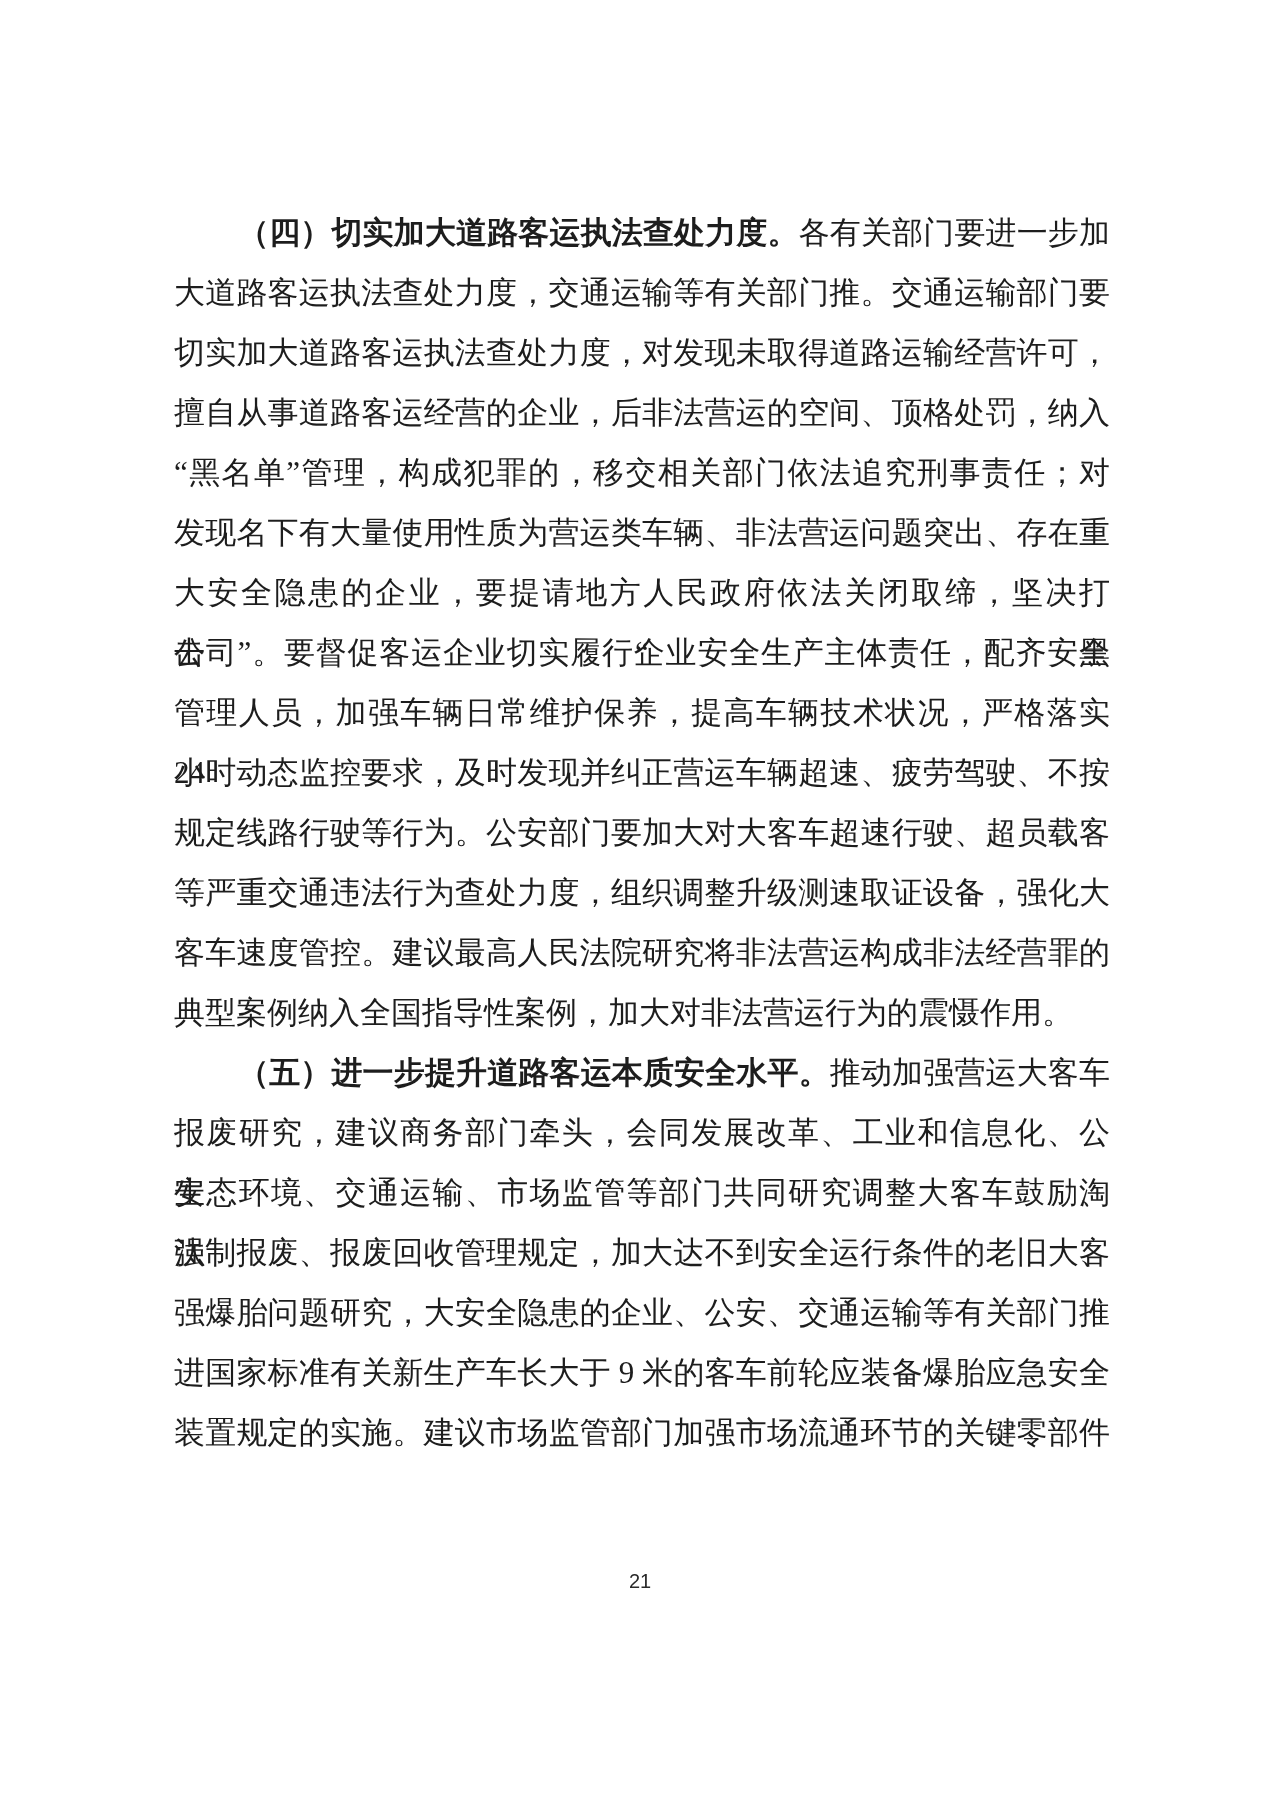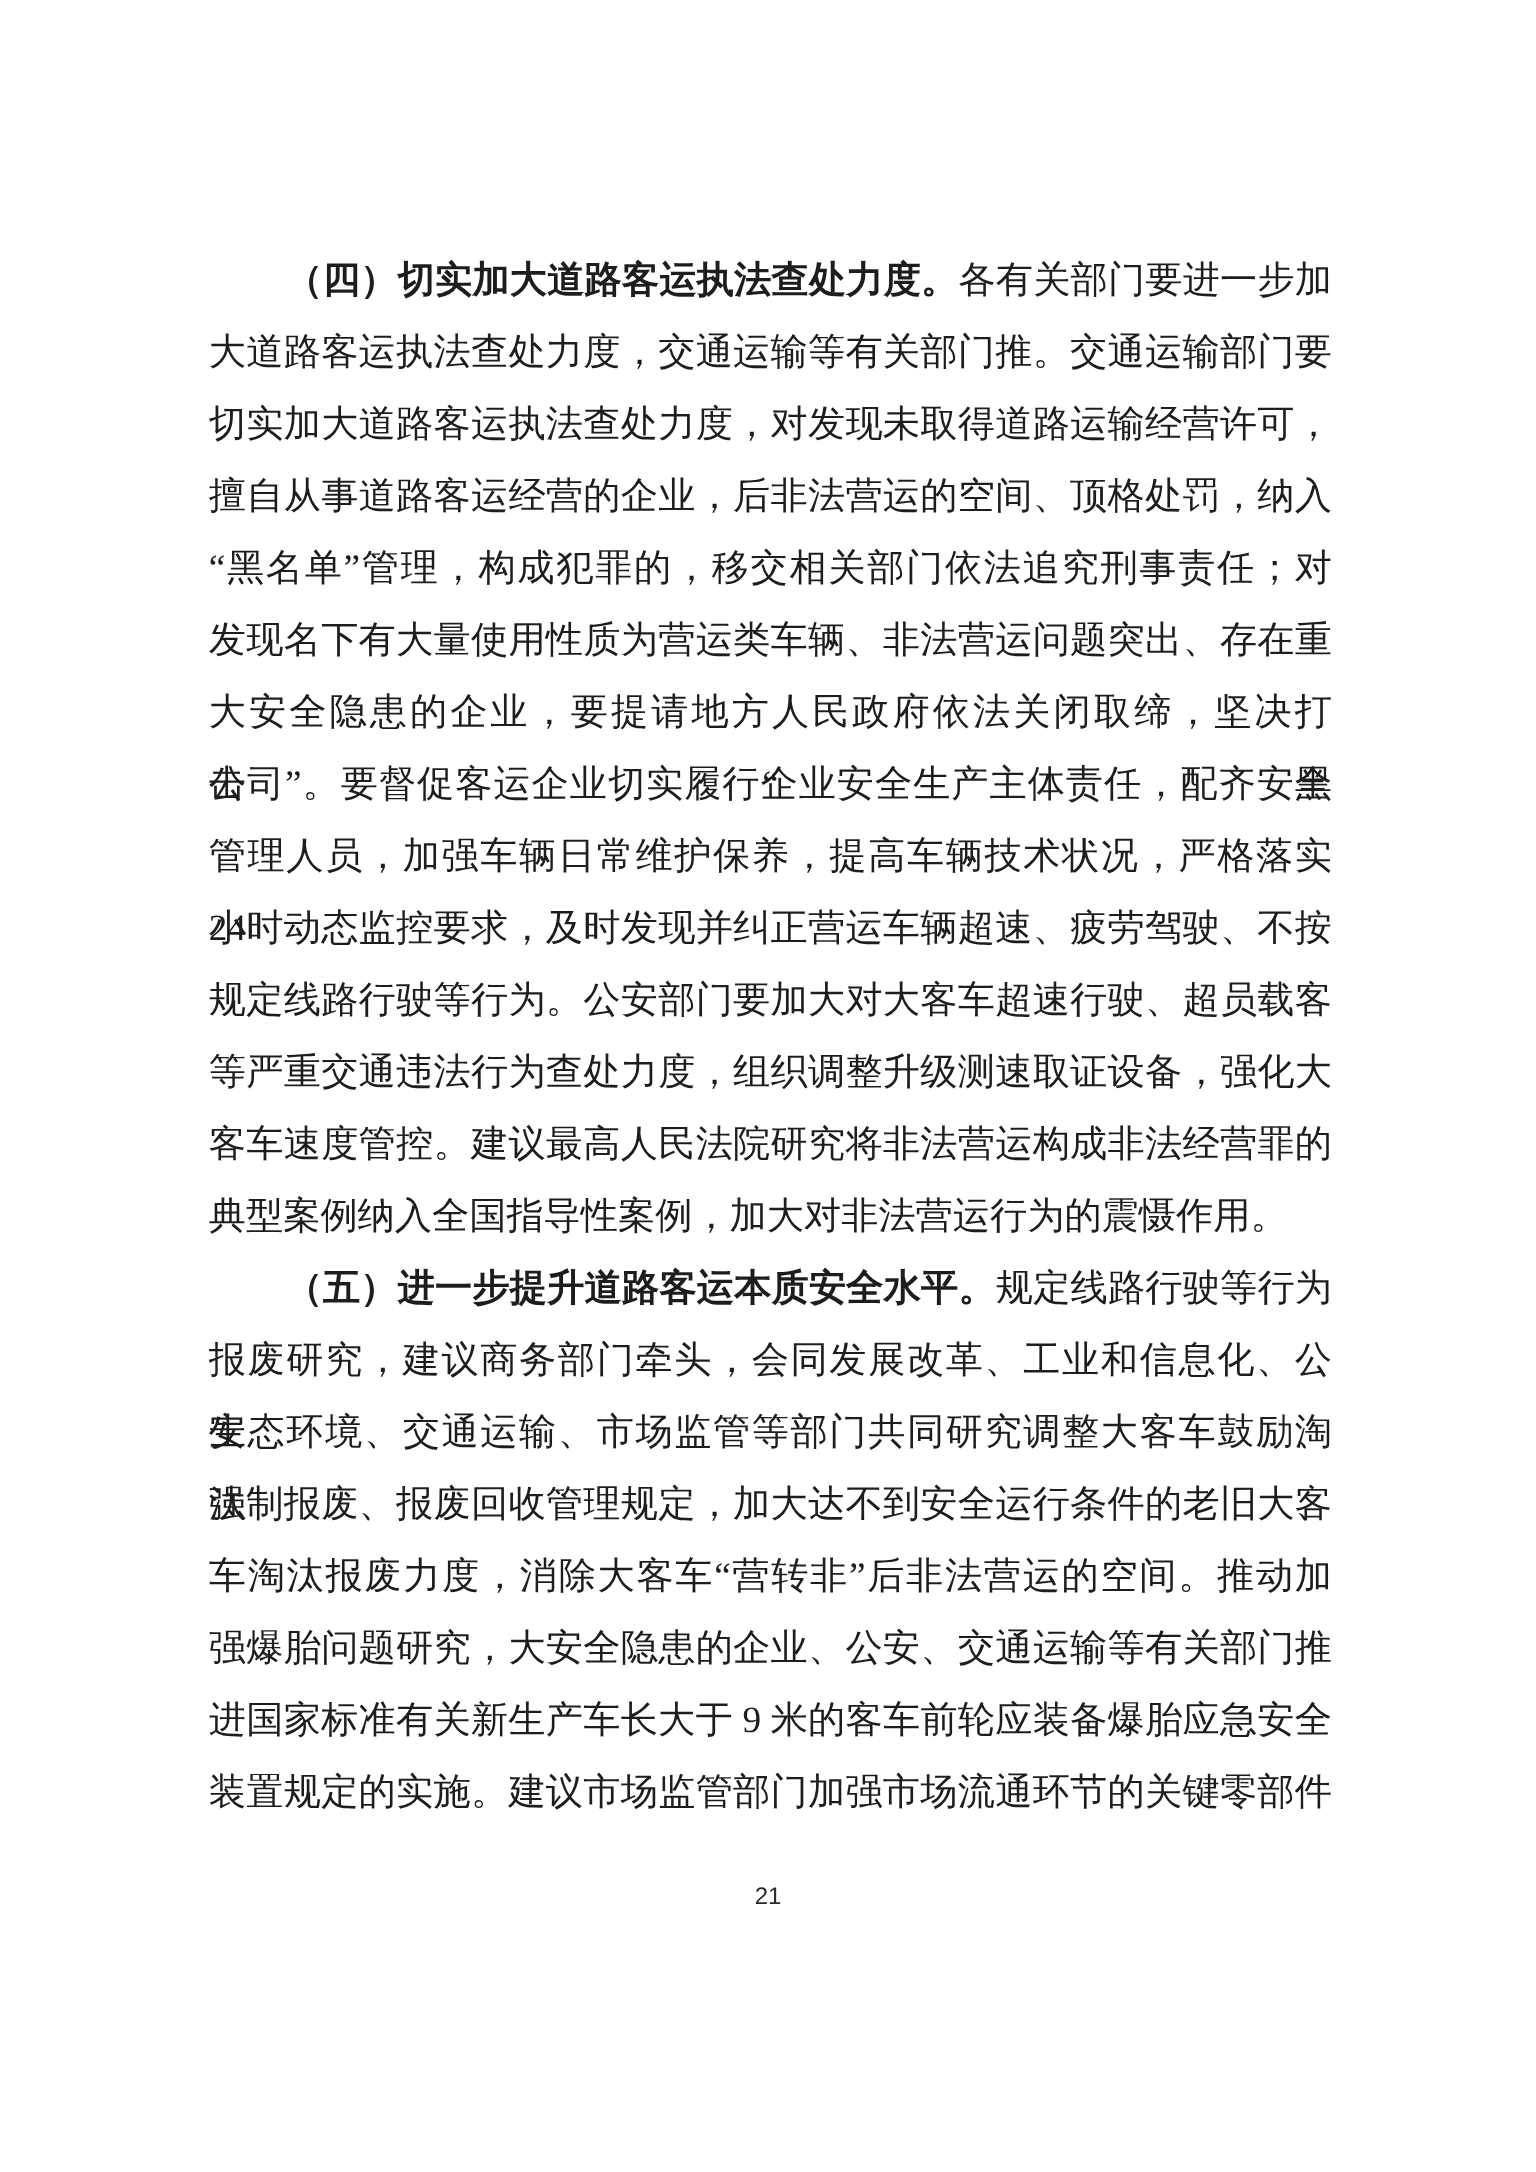--- a/index.html
+++ b/index.html
@@ -64,23 +64,22 @@
       <div class="line fill">“黑名单”管理，构成犯罪的，移交相关部门依法追究刑事责任；对</div>
       <div class="line fill">发现名下有大量使用性质为营运类车辆、非法营运问题突出、存在重</div>
       <div class="line fill">大安全隐患的企业，要提请地方人民政府依法关闭取缔，坚决打击“黑</div>
       <div class="line fill">公司”。要督促客运企业切实履行企业安全生产主体责任，配齐安全</div>
       <div class="line fill">管理人员，加强车辆日常维护保养，提高车辆技术状况，严格落实 24</div>
       <div class="line fill">小时动态监控要求，及时发现并纠正营运车辆超速、疲劳驾驶、不按</div>
       <div class="line fill">规定线路行驶等行为。公安部门要加大对大客车超速行驶、超员载客</div>
       <div class="line fill">等严重交通违法行为查处力度，组织调整升级测速取证设备，强化大</div>
       <div class="line fill">客车速度管控。建议最高人民法院研究将非法营运构成非法经营罪的</div>
       <div class="line">典型案例纳入全国指导性案例，加大对非法营运行为的震慑作用。</div>
-      <div class="line first fill"><span class="lead">（五）进一步提升道路客运本质安全水平。</span><span>规定线路行驶等行为</span></div>
+      <div class="line first fill"><span class="lead">（五）进一步提升道路客运本质安全水平。</span><span>推动加强营运大客车</span></div>
       <div class="line fill">报废研究，建议商务部门牵头，会同发展改革、工业和信息化、公安、</div>
       <div class="line fill">生态环境、交通运输、市场监管等部门共同研究调整大客车鼓励淘汰、</div>
       <div class="line fill">强制报废、报废回收管理规定，加大达不到安全运行条件的老旧大客</div>
-      <div class="line fill">车淘汰报废力度，消除大客车“营转非”后非法营运的空间。推动加</div>
       <div class="line fill">强爆胎问题研究，大安全隐患的企业、公安、交通运输等有关部门推</div>
       <div class="line fill">进国家标准有关新生产车长大于 9 米的客车前轮应装备爆胎应急安全</div>
       <div class="line fill">装置规定的实施。建议市场监管部门加强市场流通环节的关键零部件</div>
     </div>
   <div class="page-number">21</div>
 </div>
 
 </body></html>

